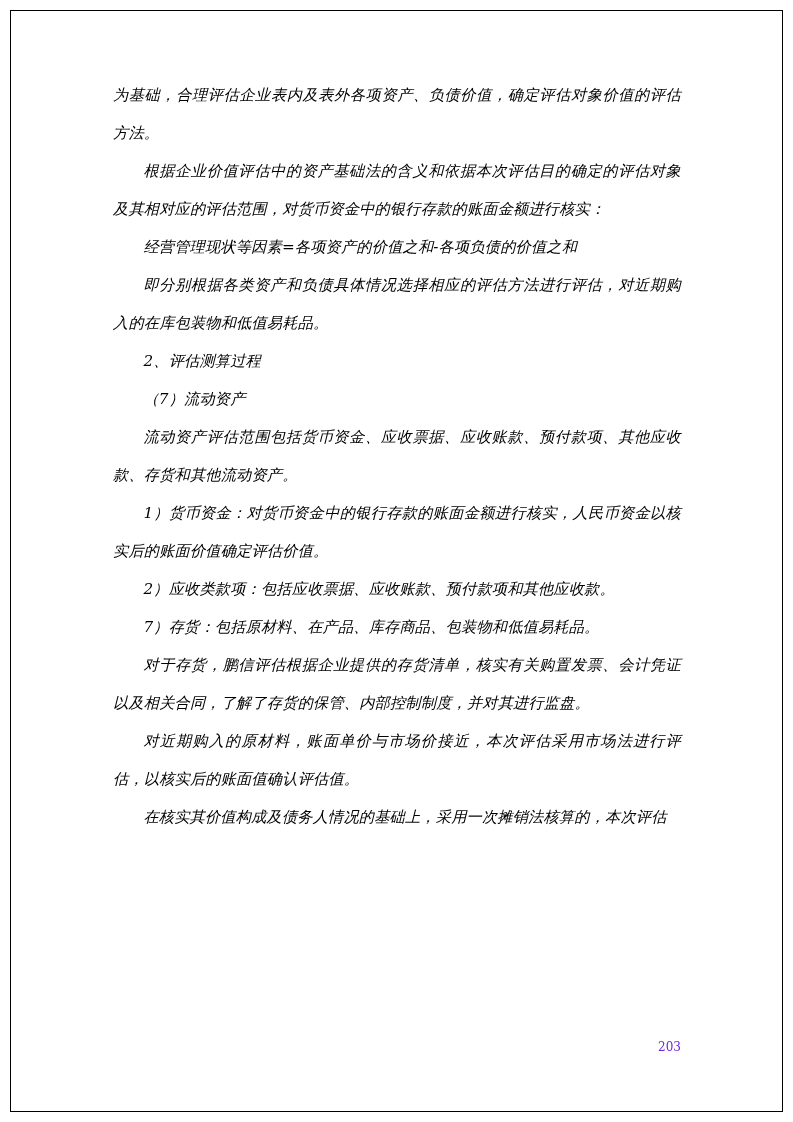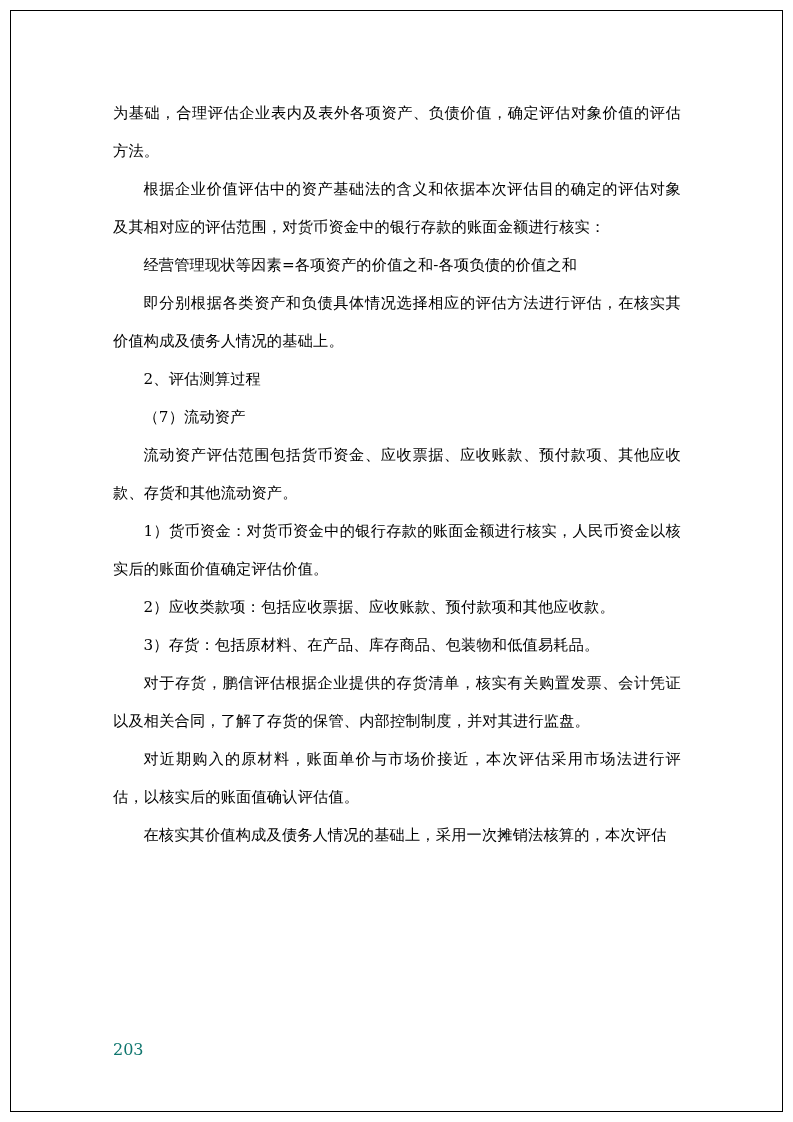--- a/index.html
+++ b/index.html
@@ -25,63 +25,64 @@
     top: 10px;
     right: 10px;
     bottom: 10px;
     border: 1px solid #000000;
     box-sizing: border-box;
     pointer-events: none;
   }
   .content {
     position: absolute;
     left: 113px;
-    top: 94px;
+    top: 76px;
     width: 568px;
+    font-style: italic;
   }
   .para {
     font-family: "DejaVu Serif", "Liberation Serif", serif;
     font-size: 15.2px;
     line-height: 38px;
     color: #000000;
     text-align: justify;
     text-justify: inter-ideograph;
     margin: 0;
     letter-spacing: 0.2px;
   }
   .indent {
     text-indent: 2em;
   }
   .footer {
     position: absolute;
     left: 113px;
     top: 1040px;
     width: 568px;
-    text-align: left;
+    text-align: right;
     font-family: "DejaVu Serif", "Liberation Serif", serif;
-    font-size: 16px;
-    color: #0f766e;
+    font-size: 12px;
+    color: #6d28d9;
   }
 </style>
 </head>
 <body>
 
 <div class="page">
   <div class="page-border"></div>
 
   <div class="content">
     <p class="para">为基础，合理评估企业表内及表外各项资产、负债价值，确定评估对象价值的评估方法。</p>
     <p class="para indent">根据企业价值评估中的资产基础法的含义和依据本次评估目的确定的评估对象及其相对应的评估范围，对货币资金中的银行存款的账面金额进行核实：</p>
     <p class="para indent">经营管理现状等因素=各项资产的价值之和-各项负债的价值之和</p>
-    <p class="para indent">即分别根据各类资产和负债具体情况选择相应的评估方法进行评估，在核实其价值构成及债务人情况的基础上。</p>
+    <p class="para indent">即分别根据各类资产和负债具体情况选择相应的评估方法进行评估，对近期购入的在库包装物和低值易耗品。</p>
     <p class="para indent">2、评估测算过程</p>
     <p class="para indent">（7）流动资产</p>
     <p class="para indent">流动资产评估范围包括货币资金、应收票据、应收账款、预付款项、其他应收款、存货和其他流动资产。</p>
     <p class="para indent">1）货币资金：对货币资金中的银行存款的账面金额进行核实，人民币资金以核实后的账面价值确定评估价值。</p>
     <p class="para indent">2）应收类款项：包括应收票据、应收账款、预付款项和其他应收款。</p>
-    <p class="para indent">3）存货：包括原材料、在产品、库存商品、包装物和低值易耗品。</p>
+    <p class="para indent">7）存货：包括原材料、在产品、库存商品、包装物和低值易耗品。</p>
     <p class="para indent">对于存货，鹏信评估根据企业提供的存货清单，核实有关购置发票、会计凭证以及相关合同，了解了存货的保管、内部控制制度，并对其进行监盘。</p>
     <p class="para indent">对近期购入的原材料，账面单价与市场价接近，本次评估采用市场法进行评估，以核实后的账面值确认评估值。</p>
     <p class="para indent">在核实其价值构成及债务人情况的基础上，采用一次摊销法核算的，本次评估</p>
   </div>
 
   <div class="footer">203</div>
 </div>
 
 </body></html>

